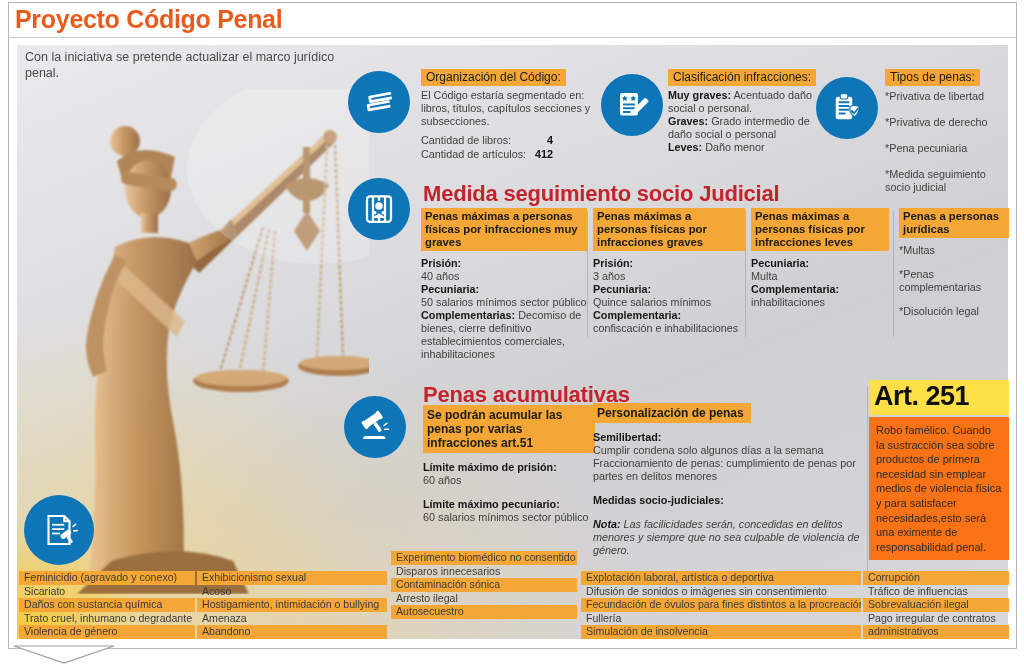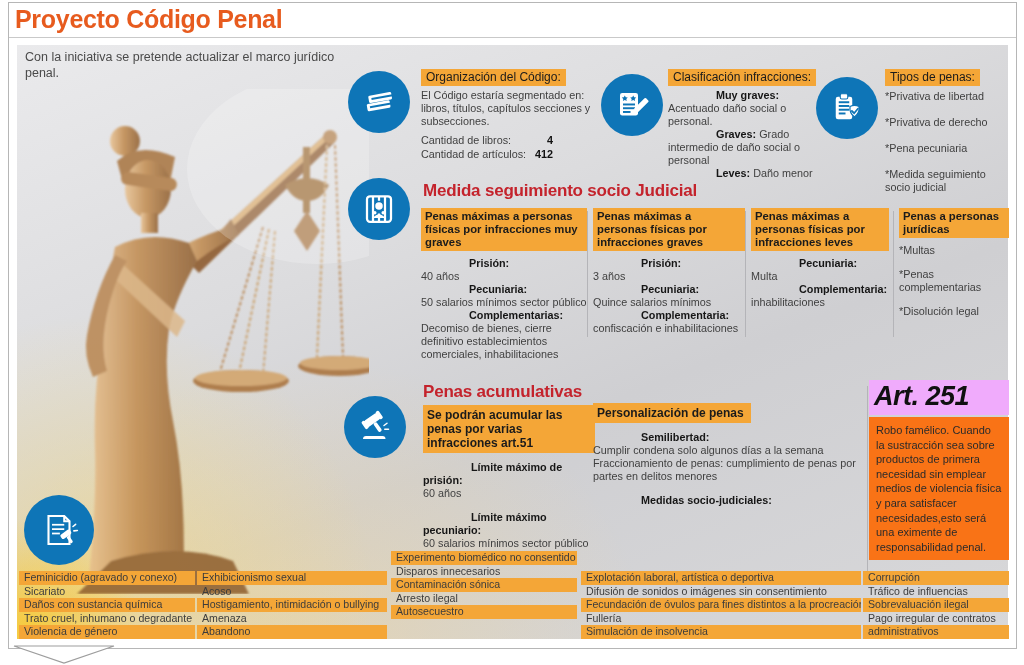--- a/index.html
+++ b/index.html
@@ -17,24 +17,24 @@
       linear-gradient(158deg,#eaeaec 0%,#dcdcde 35%,#cfcfd2 60%,#d8d8da 100%);}
   #intro{left:16px;top:46px;width:312px;font-size:12.5px;line-height:16px;color:#4a4a4a;}
 
   .icon-circle{width:62px;height:62px;border-radius:50%;background:#0e75b7;display:flex;align-items:center;justify-content:center;}
   .icon-circle svg{display:block;}
 
   .chip{display:inline-block;background:#f4a637;color:#1b1b1b;font-weight:normal;font-size:12px;
         line-height:14px;padding:1px 5px 2px;}
   .chip2{display:block;background:#f4a637;color:#1b1b1b;font-weight:bold;font-size:11.5px;
         line-height:13px;padding:3px 4px;}
-  .red-title{color:#c4232c;font-weight:bold;font-size:17px;letter-spacing:-.2px;}
+  .red-title{color:#c4232c;font-weight:bold;font-size:22px;letter-spacing:-.2px;}
   .body-txt{font-size:10.8px;line-height:13px;color:#3f3f3f;}
   .ln{font-size:10.8px;line-height:13px;color:#3f3f3f;}
-  .ln b{color:#161616;margin-left:48px;}
+  .ln b{color:#161616;}
   .ln.gap{margin-top:11px;}
   .ln.it{font-style:italic;}
   .tipo{font-size:10.8px;line-height:13px;color:#3f3f3f;margin-bottom:13px;}
   .stat{display:flex;justify-content:space-between;width:132px;font-size:10.8px;line-height:14px;color:#3f3f3f;}
   .stat b{color:#111;}
   .pcol-header{background:#f4a637;color:#1b1b1b;font-weight:bold;font-size:11.3px;line-height:13px;padding:2px 4px;min-height:26px;box-sizing:border-box;}
   .pcol-body{margin-top:6px;}
   .vdiv{width:1px;background:#b4b4b8;}
   #art-title{font-size:27px;font-weight:bold;color:#101010;letter-spacing:-.5px;}
   #art-box{background:#f97316;color:#2b2b2b;font-size:11px;line-height:14.6px;padding:6px 7px;}
@@ -255,27 +255,28 @@
         </div>
     </div>
 
     <div class="abs" style="left:584px;top:400px;width:270px;">
       <div class="chip2" style="width:158px;box-sizing:border-box;font-size:12px;line-height:14px;">Personalización de penas</div>
       <div id="personal-body" style="margin-top:8px;">
           <div class="ln"><b>Semilibertad:</b></div>
           <div class="ln">Cumplir condena solo algunos días a la semana</div>
           <div class="ln">Fraccionamiento de penas: cumplimiento de penas por partes en delitos menores</div>
           <div class="ln gap"><b>Medidas socio-judiciales:</b></div>
+          <div class="ln gap it"><b>Nota:</b> Las facilicidades serán, concedidas en delitos menores y siempre que no sea culpable de violencia de género.</div>
         </div>
     </div>
 
     <div class="abs vdiv" style="left:858px;top:383px;height:188px;"></div>
 
     <div class="abs" style="left:860px;top:377px;width:140px;">
-      <div style="background:#f0abfc;padding:1px 5px 3px;font-style:italic;">
+      <div style="background:#fde047;padding:1px 5px 3px;">
         <span id="art-title">Art. 251</span>
       </div>
       <div id="art-box" style="margin-top:2px;">Robo famélico. Cuando la sustracción sea sobre productos de primera necesidad sin emplear medios de violencia física y para satisfacer necesidades,esto será una eximente de responsabilidad penal.</div>
     </div>
 
     <div class="abs icon-circle" style="left:15px;top:492px;width:70px;height:70px;">
       <svg width="42" height="42" viewBox="0 0 48 48">
         <path d="M12 8 h18 l6 6 v26 h-24 z" fill="none" stroke="#fff" stroke-width="2.4"></path>
         <path d="M30 8 v6 h6" fill="none" stroke="#fff" stroke-width="2.4"></path>
         <g stroke="#fff" stroke-width="2">

